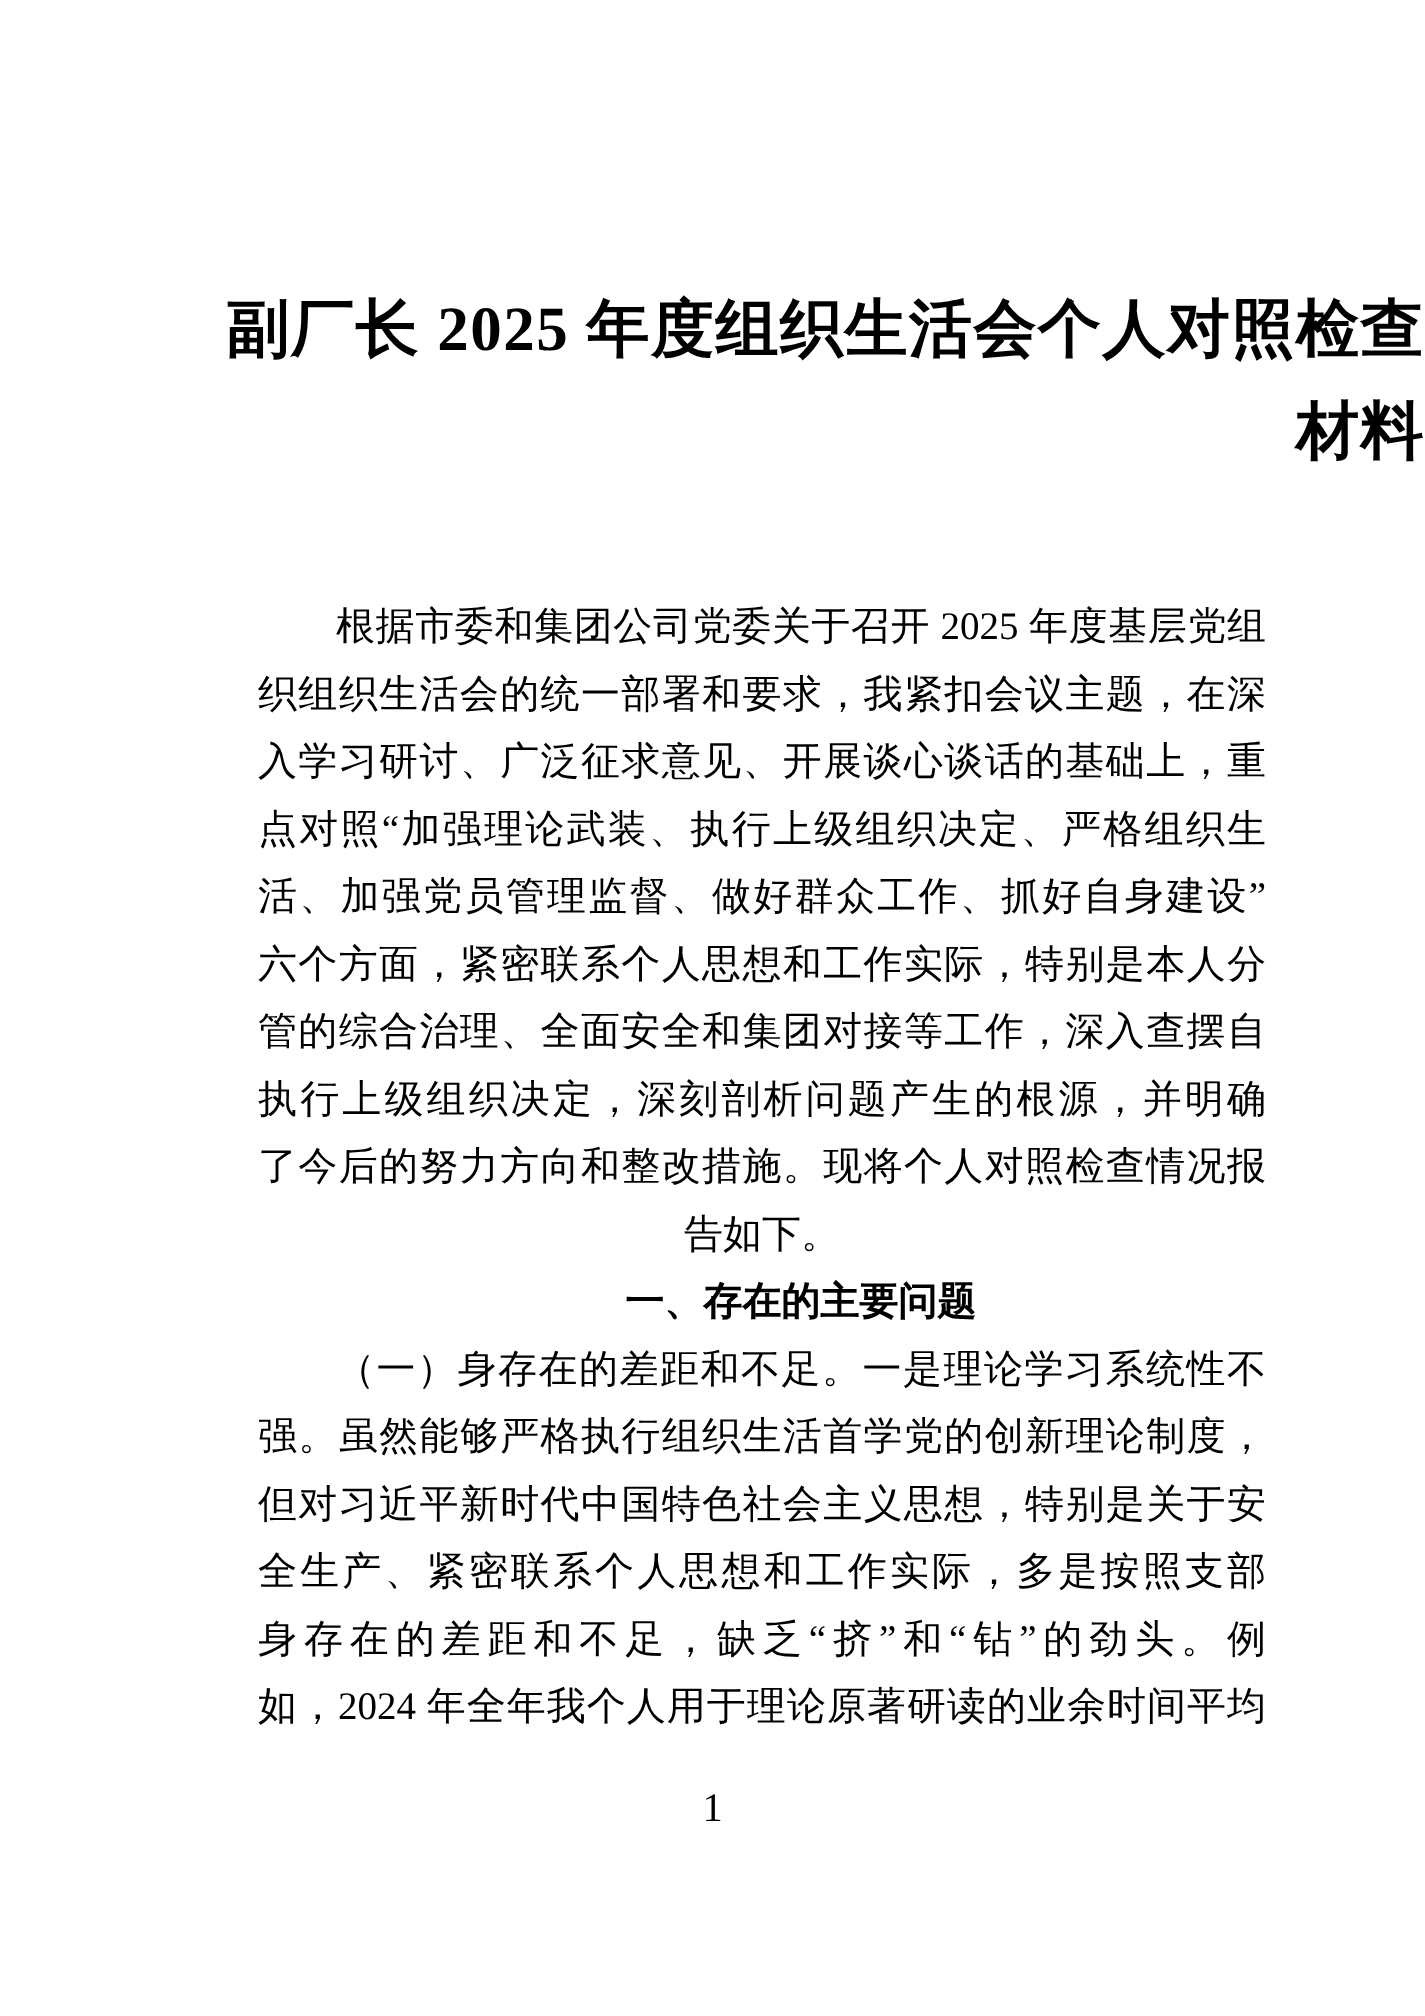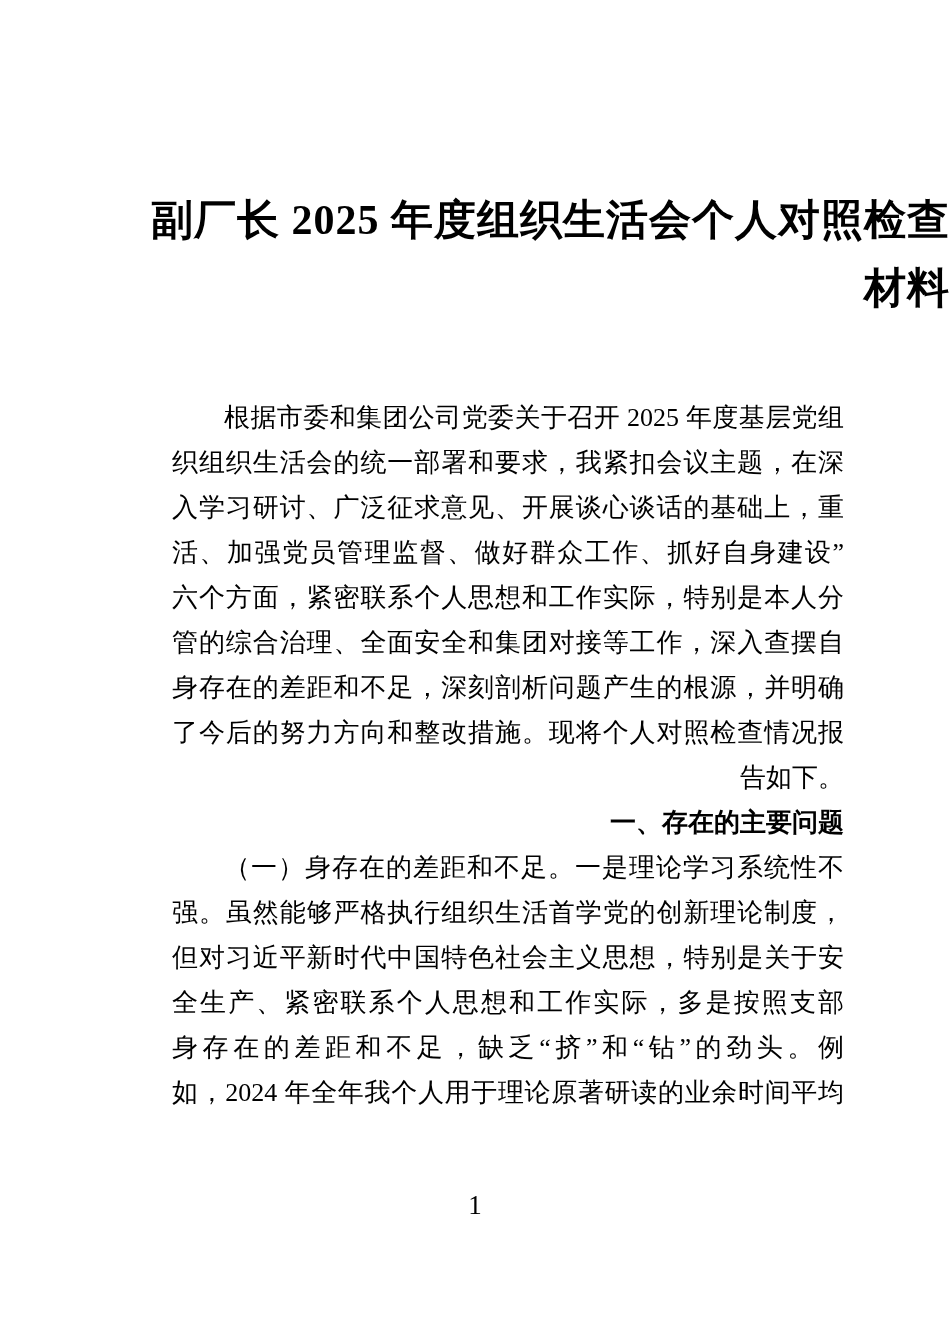--- a/index.html
+++ b/index.html
@@ -33,21 +33,21 @@
     left: 156px;
     width: 672px;
     font-size: 26px;
     line-height: 45px;
     margin-left: 16px;
   }
   .line {
     height: 45px;
     white-space: nowrap; 
     white-space: normal;
-    text-align: right;
+    text-align: center;
   }
   .line.justify {
     text-align: justify;
     text-align-last: justify;
     text-justify: inter-character;
   }
   .line.indent {
     text-indent: 52px;
   }
   .line.heading {
@@ -76,24 +76,25 @@
 
   <div class="doc-title">
     <div class="title-line">副厂长 2025 年度组织生活会个人对照检查</div>
     <div class="title-line">材料</div>
   </div>
 
   <div class="doc-body">
       <div class="line justify indent"><span class="seg">根据市委和集团公司党委关于召开 2025 年度基层党组</span></div>
       <div class="line justify"><span class="seg">织组织生活会的统一部署和要求，我紧扣会议主题，在深</span></div>
       <div class="line justify"><span class="seg">入学习研讨、广泛征求意见、开展谈心谈话的基础上，重</span></div>
+      <div class="line justify"><span class="seg">点对照“加强理论武装、执行上级组织决定、严格组织生</span></div>
       <div class="line justify"><span class="seg">活、加强党员管理监督、做好群众工作、抓好自身建设”</span></div>
       <div class="line justify"><span class="seg">六个方面，紧密联系个人思想和工作实际，特别是本人分</span></div>
       <div class="line justify"><span class="seg">管的综合治理、全面安全和集团对接等工作，深入查摆自</span></div>
-      <div class="line justify"><span class="seg">身存在的差距和不足，深刻剖析问题产生的根源，并明确</span></div>
+      <div class="line justify"><span class="seg">执行上级组织决定，深刻剖析问题产生的根源，并明确</span></div>
       <div class="line justify"><span class="seg">了今后的努力方向和整改措施。现将个人对照检查情况报</span></div>
       <div class="line"><span class="seg">告如下。</span></div>
       <div class="line indent heading"><span class="seg">一、存在的主要问题</span></div>
       <div class="line justify indent"><span class="seg lead">（一）身存在的差距和不足。</span><span class="seg">一是理论学习系统性不</span></div>
       <div class="line justify"><span class="seg">强。虽然能够严格执行组织生活首学党的创新理论制度，</span></div>
       <div class="line justify"><span class="seg">但对习近平新时代中国特色社会主义思想，特别是关于安</span></div>
       <div class="line justify"><span class="seg">全生产、紧密联系个人思想和工作实际，多是按照支部</span></div>
       <div class="line justify"><span class="seg">身存在的差距和不足，缺乏“挤”和“钻”的劲头。例</span></div>
       <div class="line justify"><span class="seg">如，2024 年全年我个人用于理论原著研读的业余时间平均</span></div>
     </div>

